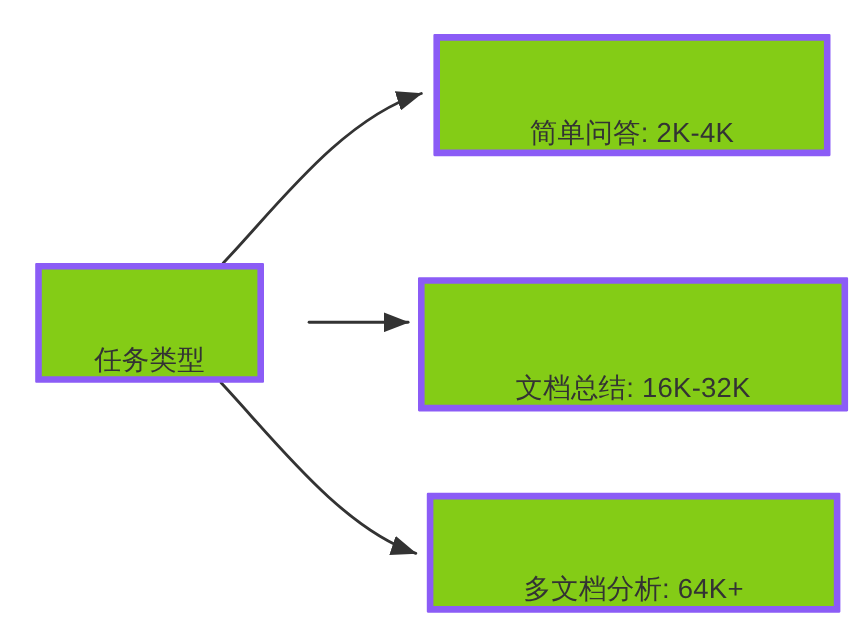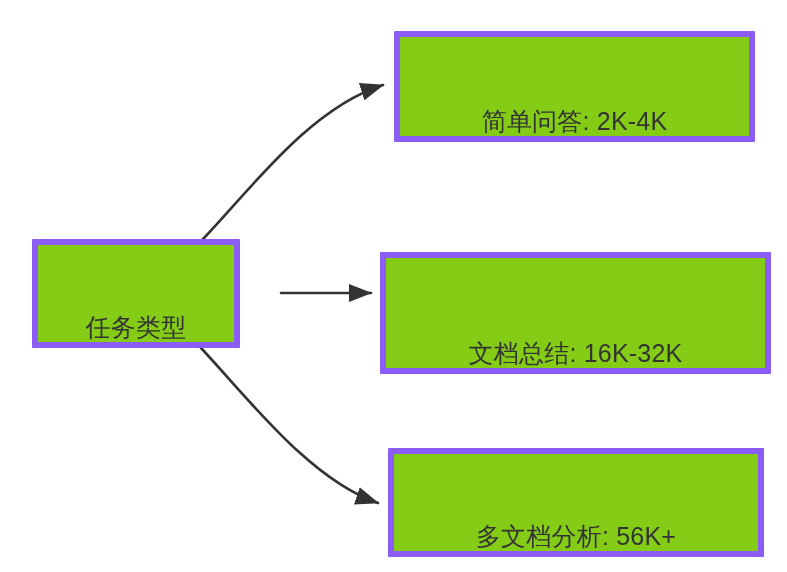--- a/index.html
+++ b/index.html
@@ -95,16 +95,16 @@
 
   <div class="node" id="node-simple-qa">
     <span class="node-label">简单问答: 2K-4K</span>
   </div>
 
   <div class="node" id="node-doc-summary">
     <span class="node-label">文档总结: 16K-32K</span>
   </div>
 
   <div class="node" id="node-multi-doc">
-    <span class="node-label">多文档分析: 56K+</span>
+    <span class="node-label">多文档分析: 64K+</span>
   </div>
 
 </div>
 
 </body></html>

